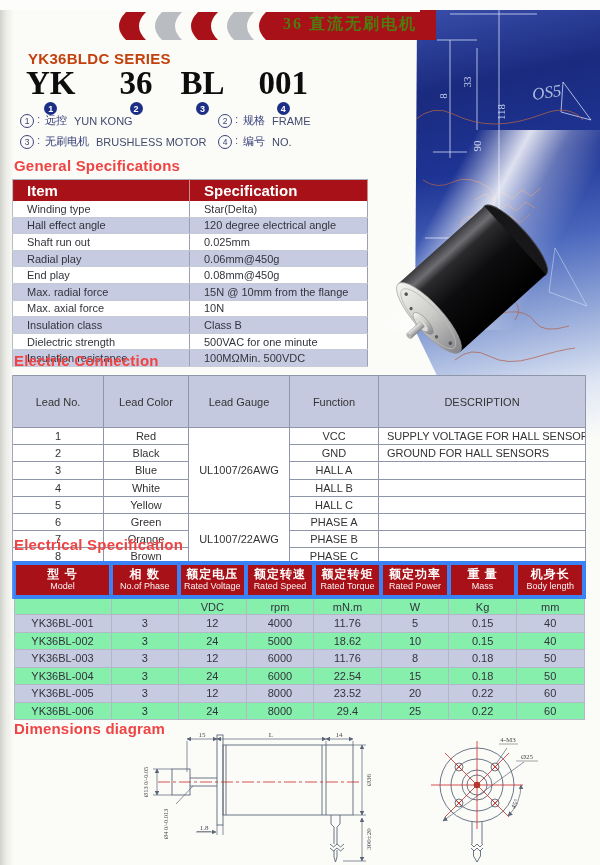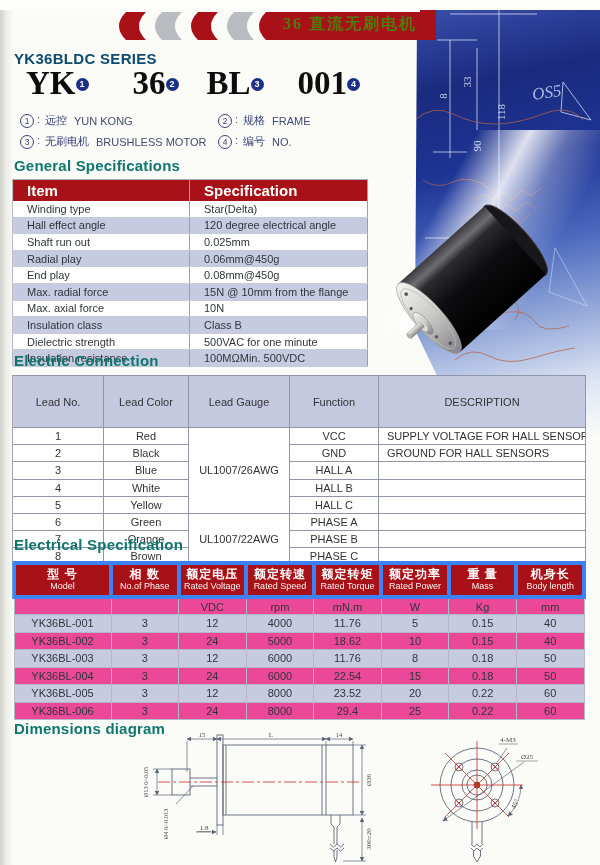--- a/index.html
+++ b/index.html
@@ -24,42 +24,42 @@
     background:linear-gradient(118deg,rgba(255,255,255,0) 32%,rgba(255,255,255,.85) 48%,rgba(255,255,255,.3) 60%,rgba(255,255,255,0) 74%)}
   .panel-art{position:absolute;inset:0}
 
   
   #banner{position:absolute;left:0;top:0;width:600px;height:46px}
   #banner-title{position:absolute;left:266px;top:14px;width:168px;text-align:center;
     color:#4d7c0f;font-size:16px;font-weight:bold;letter-spacing:2px;
     font-family:"Liberation Serif","DejaVu Serif",serif}
 
   
-  #series-title{position:absolute;left:14px;top:50px;font-size:15px;font-weight:bold;color:#0c4a6e;letter-spacing:.3px}
+  #series-title{position:absolute;left:28px;top:50px;font-size:15px;font-weight:bold;color:#c2410c;letter-spacing:.3px}
   #model-code{position:absolute;left:26px;top:66px;display:flex;align-items:flex-start}
-  .code-part{display:flex;flex-direction:row;align-items:center}
+  .code-part{display:flex;flex-direction:column;align-items:center}
   .code-part:nth-child(1){margin-right:44px}
   .code-part:nth-child(2){margin-right:28px}
   .code-part:nth-child(3){margin-right:34px}
   .code-text{font-family:"Liberation Serif","DejaVu Serif",serif;font-weight:bold;font-size:33px;line-height:34px;color:#0d0d0d}
   .code-badge{width:13px;height:13px;border-radius:50%;background:var(--navy);color:#fff;
     font-size:9px;font-weight:bold;display:flex;align-items:center;justify-content:center;margin-top:2px}
 
   
   #model-legend{position:absolute;left:20px;top:113px;width:410px;display:grid;
     grid-template-columns:198px auto;row-gap:6px;font-size:11px;color:#3b437c}
   .legend-item{display:flex;align-items:center;white-space:nowrap}
   .legend-num{position:relative;width:12px;height:12px;border:1px solid #3b437c;border-radius:50%;
     font-size:8.5px;display:inline-flex;align-items:center;justify-content:center;margin-right:11px;flex:none}
   .legend-num::after{content:":";position:absolute;right:-7px;top:-1px;font-size:10px;color:#3b437c}
   .legend-cn{margin-right:7px}
   .legend-en{color:#434b6e}
 
   
-  .sec-h{position:absolute;left:14px;font-size:15px;font-weight:bold;color:#0f766e;letter-spacing:.2px}
+  .sec-h{position:absolute;left:14px;font-size:15px;font-weight:bold;color:#ef4444;letter-spacing:.2px}
   #h-general{top:157px}
   #h-conn{top:352px}
   #h-espec{top:536px}
   #h-dims{top:720px}
 
   
   table{border-collapse:collapse;table-layout:fixed}
   #general-table{position:absolute;left:12px;top:179px;width:356px;font-size:11px;color:#32343c;
     border:1px solid #aab0bf;background:#fff}
   #general-table th{background:var(--red);color:#fff;text-align:left;font-weight:bold;font-size:15px;
@@ -75,21 +75,21 @@
   #conn-table .col-no{width:86px}
   #conn-table .col-color{width:80px}
   #conn-table .col-gauge{width:96px}
   #conn-table .col-func{width:84px}
   #conn-table td.desc{text-align:left;padding-left:8px}
 
   #espec-table{position:absolute;left:12px;top:561px;width:574px;font-size:11px;color:#32343c;text-align:center}
   #espec-table th{background:var(--red);color:#fff;border:4px solid #3b82f6;padding:2px 0 3px}
   #espec-table th .cn{font-size:12px;font-weight:bold;letter-spacing:1px;line-height:14px}
   #espec-table th .en{font-size:9px;font-weight:normal;line-height:11px;opacity:.95}
-  #espec-table td{border:1px solid #b3b8c6;height:14.5px;padding:1px 2px;background:#ec4899;overflow:hidden;white-space:nowrap}
+  #espec-table td{border:1px solid #b3b8c6;height:14.5px;padding:1px 2px;background:#86efac;overflow:hidden;white-space:nowrap}
   #espec-table .col-model{width:93px}
   #espec-table tr.alt td{background:var(--lav)}
   #espec-table tr.units td{height:13px}
 
   
   #motor-photo{position:absolute;left:383px;top:198px;width:182px;height:168px}
   #dims-svg{position:absolute;left:0;top:728px;width:600px;height:137px}
   .dim-txt{font-family:"Liberation Serif","DejaVu Serif",serif;fill:#4a4a50}
 </style>
 </head>

